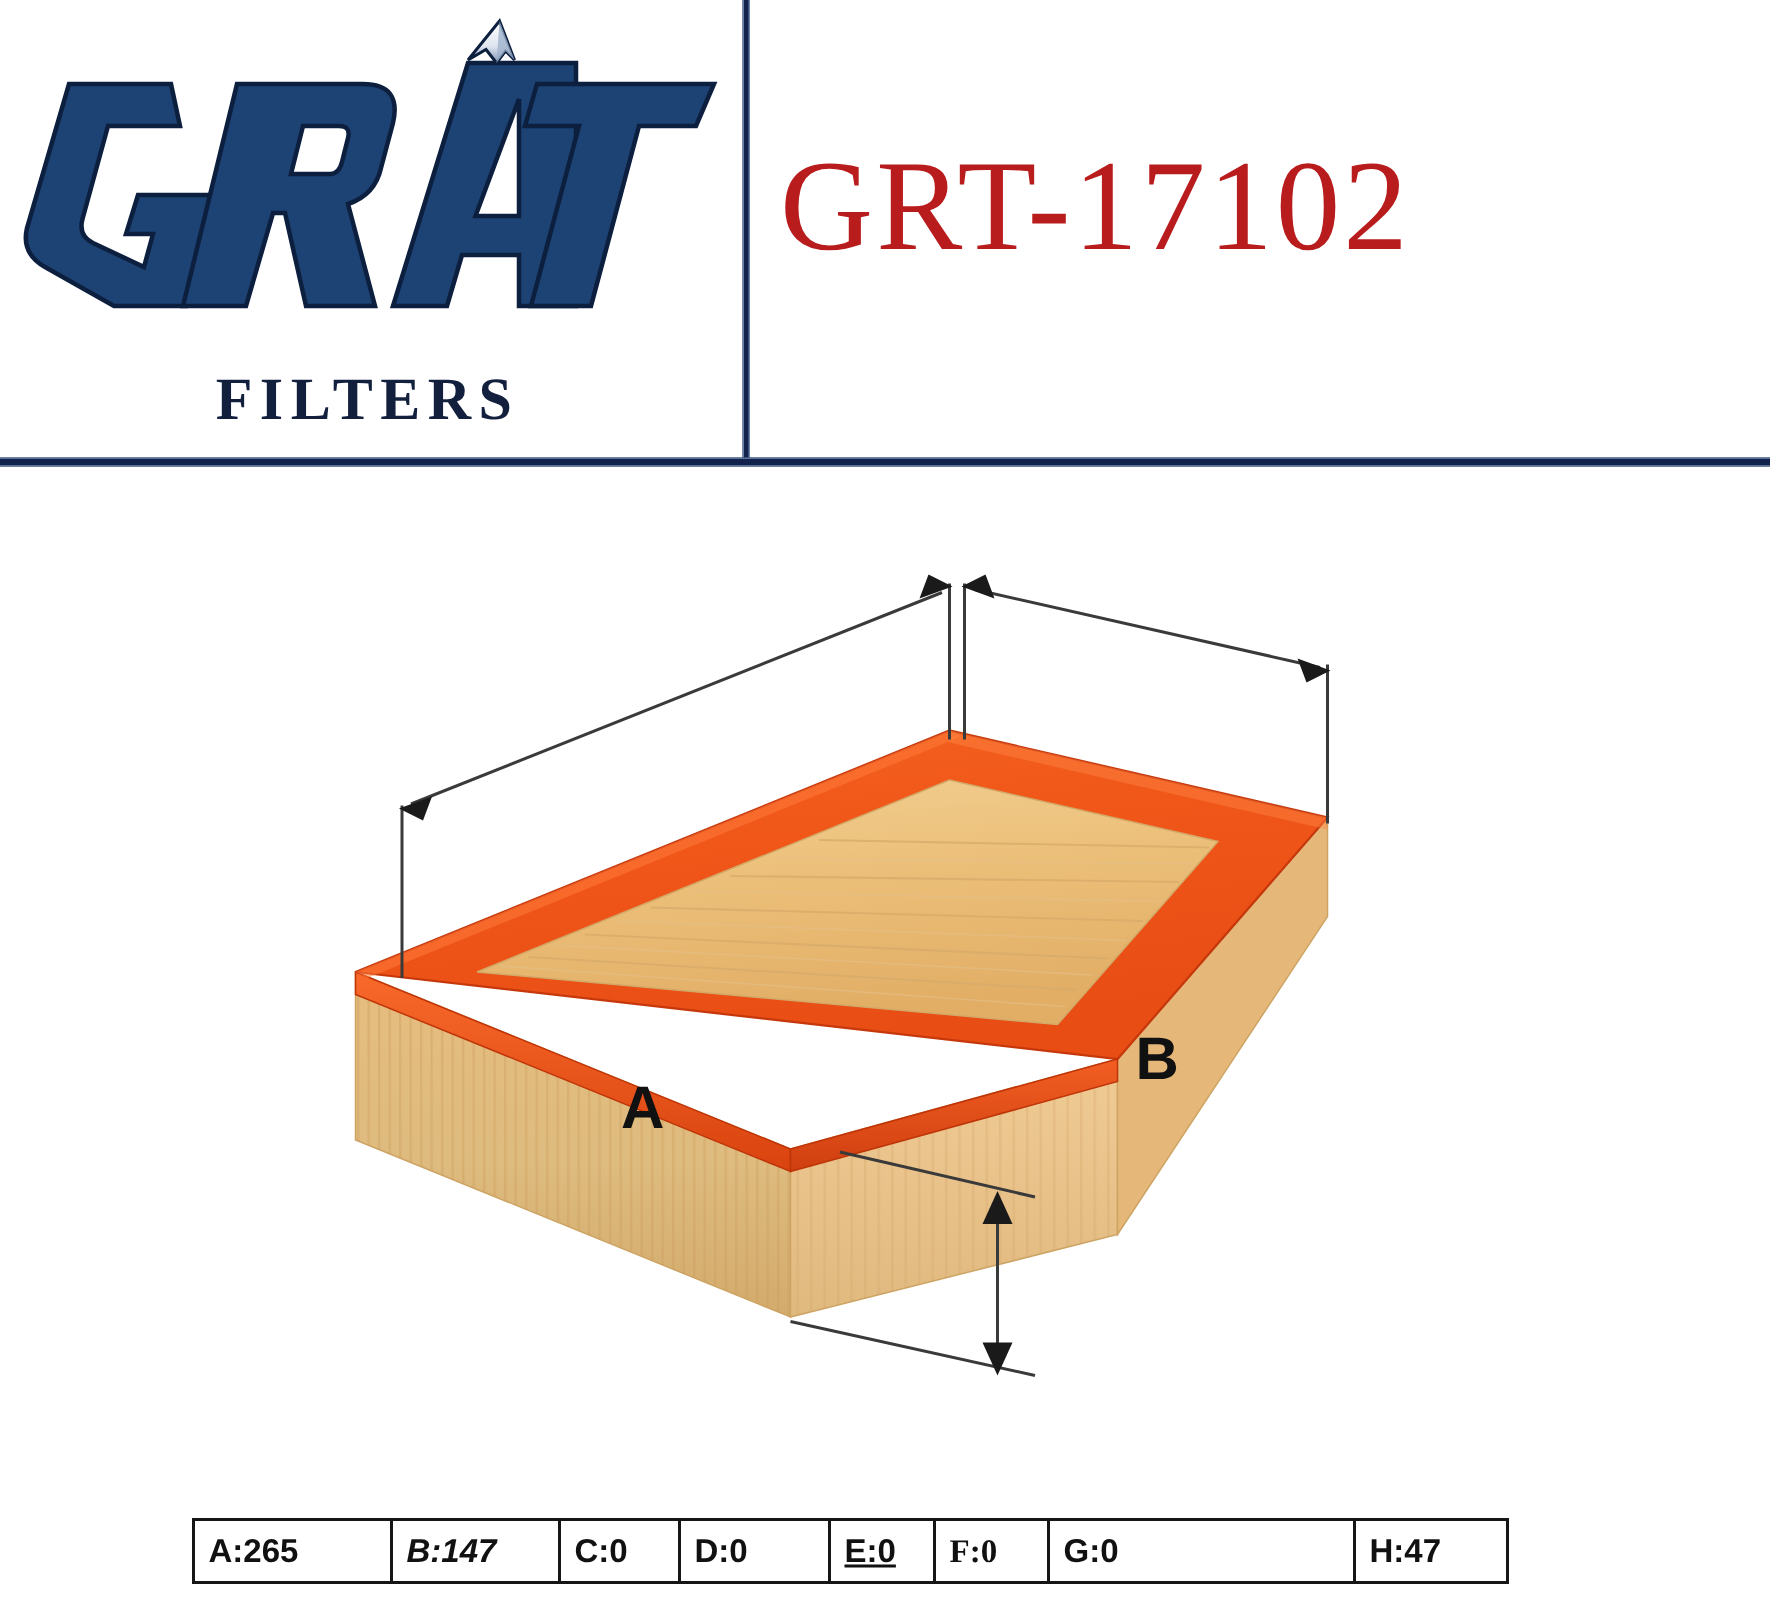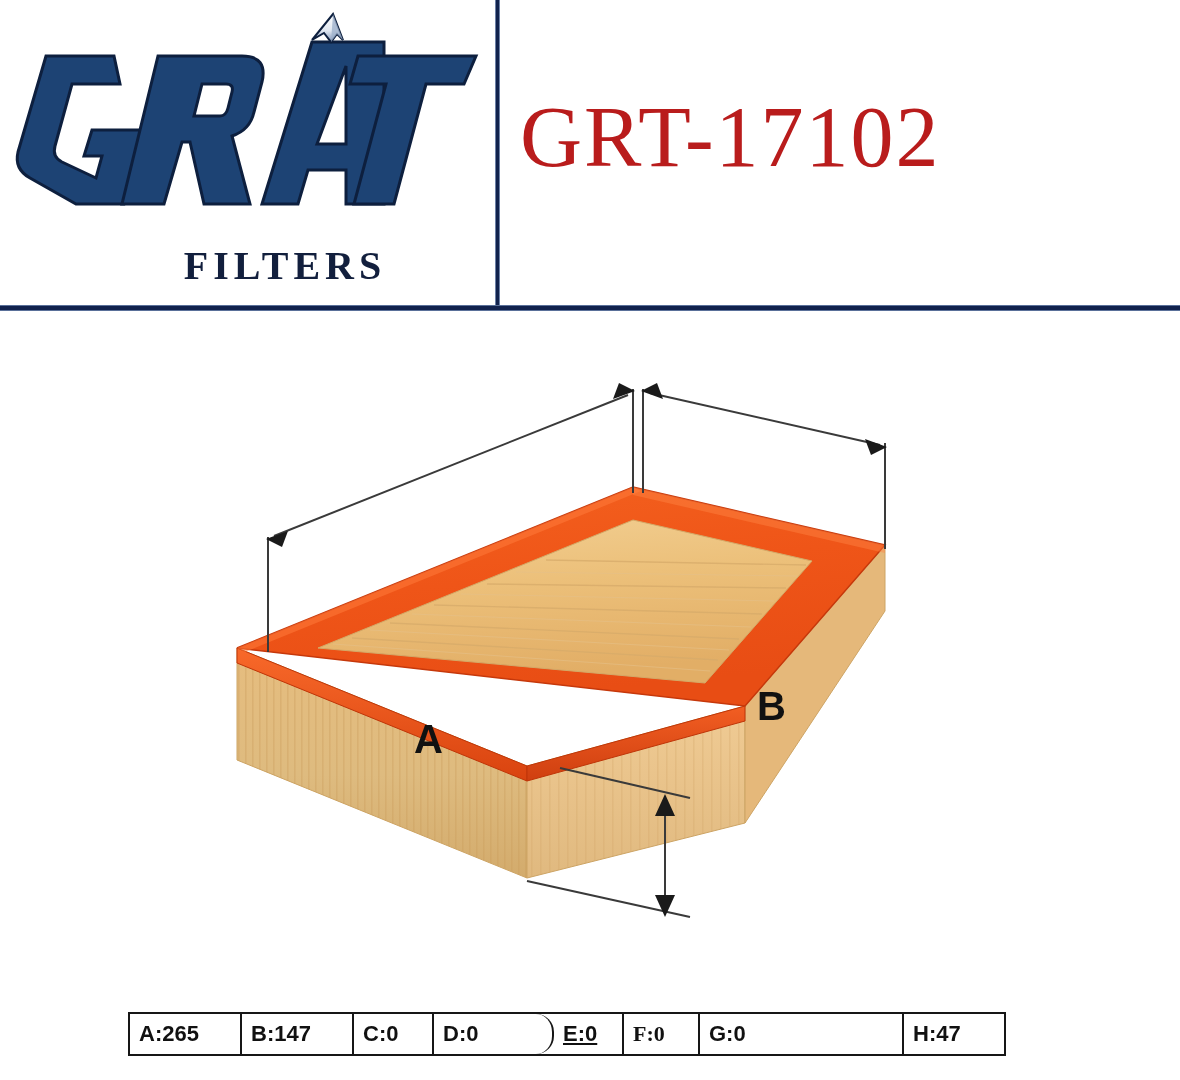--- a/index.html
+++ b/index.html
@@ -71,21 +71,20 @@
     left: 0px;
     top: 238px;
     width: 490px;
     text-align: center;
     font-family: "Liberation Serif", serif;
     font-weight: bold;
     font-size: 40px;
     letter-spacing: 5px;
     color: #121f3d;
     line-height: 1;
-    padding-left: 40px;
   }
 
   
   #partno {
     position: absolute;
     left: 520px;
     top: 92px;
     width: 640px;
     font-family: "Liberation Serif", serif;
     font-size: 86px;
@@ -139,24 +138,24 @@
     display: flex;
     align-items: center;
     padding-left: 9px;
     font-family: "Liberation Sans", sans-serif;
     font-weight: bold;
     font-size: 22px;
     color: #111111;
     white-space: nowrap;
   }
   .spec-cell:last-child { border-right: none; }
-  .w-a { width: 112px; }
-  .w-b { width: 112px; }
+  .w-a { width: 132px; }
+  .w-b { width: 112px; font-style: italic; }
   .w-c { width: 80px; }
-  .w-d { width: 120px; border-radius: 18px; }
+  .w-d { width: 100px; }
   .w-e { width: 70px; text-decoration: underline; }
   .w-f { width: 76px; font-family: Liberation Serif, serif; }
   .w-g { width: 204px; }
   .w-h { width: 100px; }
 </style>
 </head>
 <body>
 
 <div id="page">
 

